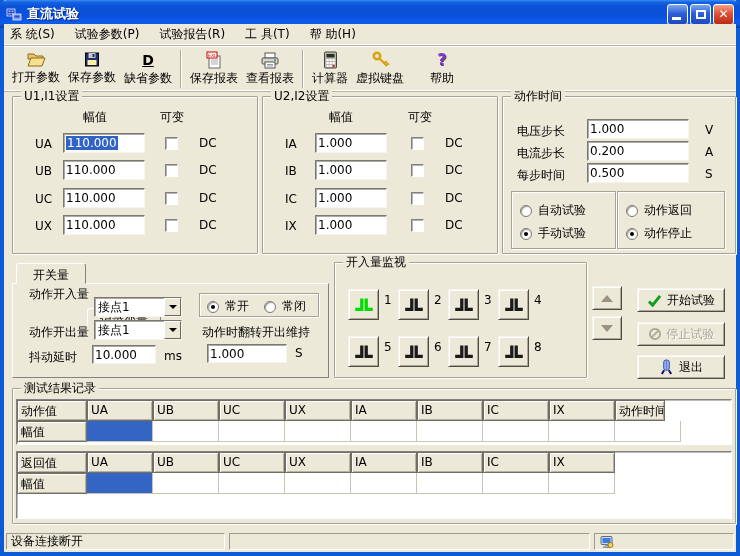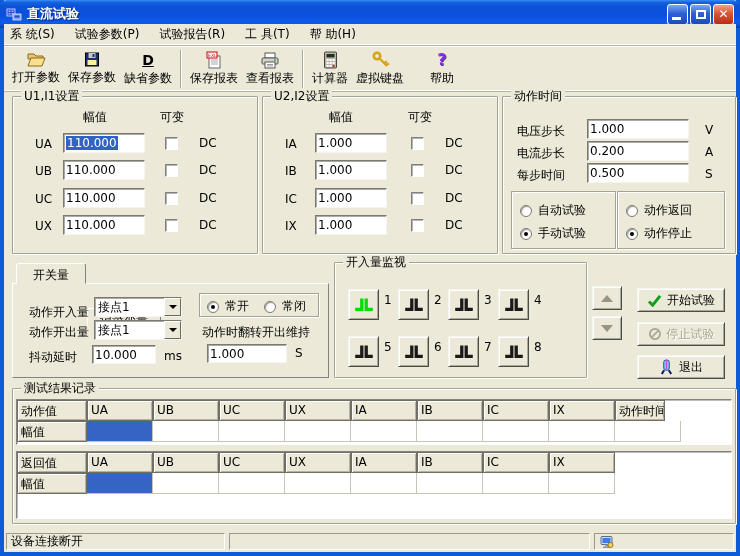--- a/index.html
+++ b/index.html
@@ -283,21 +283,21 @@
         <span class="rd on"></span>
         <span>动作停止</span>
       </div>
     </div>
   </div>
 
   <div class="tabpanel" style="left:8px;top:283px;width:317px;height:95px"></div>
   <div class="tab" style="left:12px;top:263px;width:70px;height:21px;z-index:2"><span>开关量</span></div>
   <div class="tab inactive" style="left:83px;top:265px;width:74px;height:18px"><span>记录变量</span></div>
 
-  <span class="lbl" style="left:25px;top:304px">动作开入量</span>
+  <span class="lbl" style="left:25px;top:286px">动作开入量</span>
   <div class="combo" style="left:90px;top:297px;width:88px">
     <span class="ctxt">接点1</span>
     <span class="carw">
         <span class="tri-down"></span>
       </span>
   </div>
   <span class="lbl" style="left:25px;top:324px">动作开出量</span>
   <div class="combo" style="left:90px;top:320px;width:88px">
     <span class="ctxt">接点1</span>
     <span class="carw">

